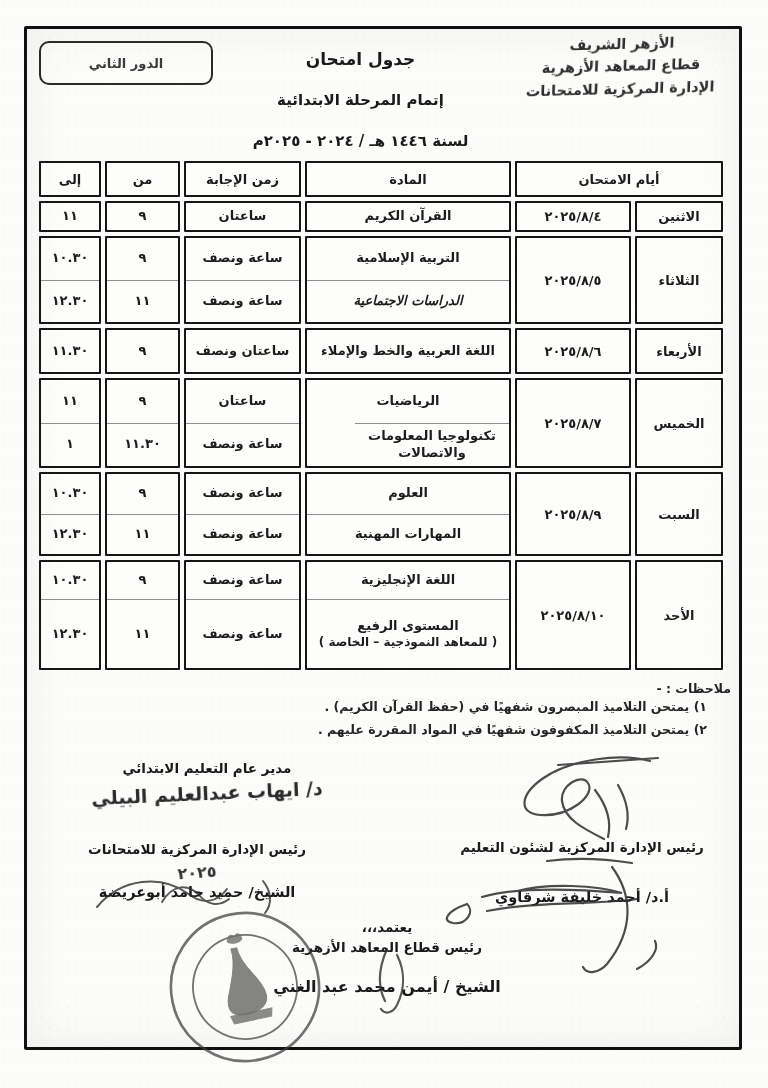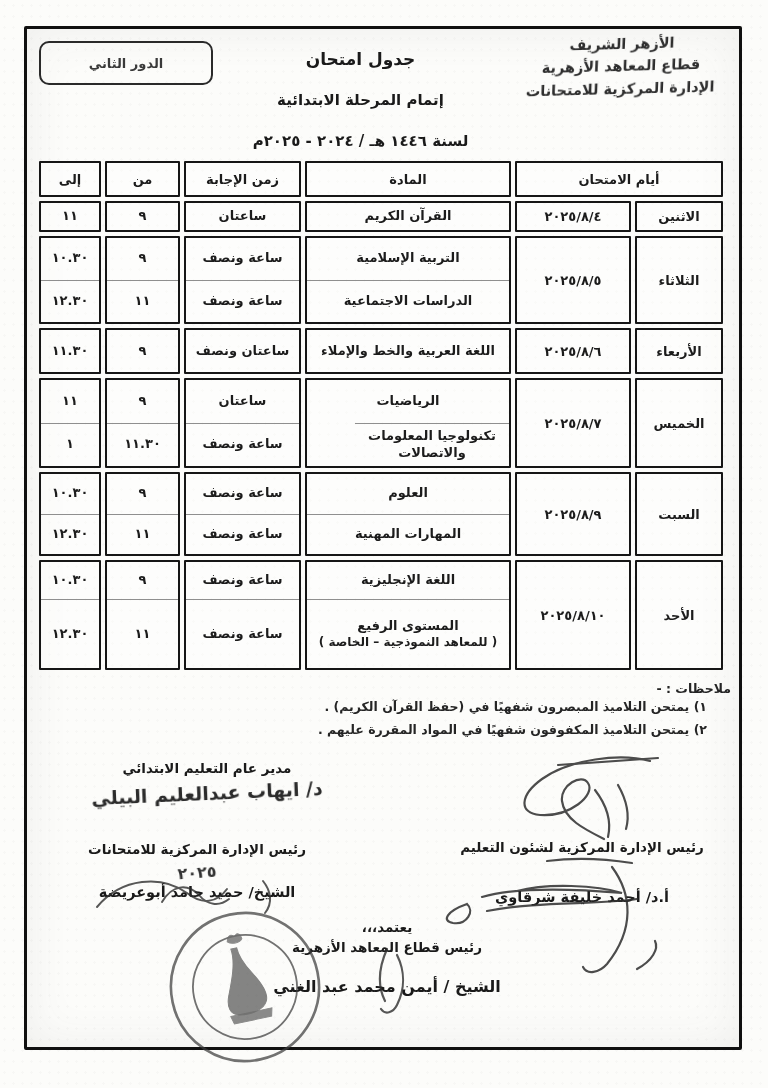--- a/index.html
+++ b/index.html
@@ -115,21 +115,21 @@
             </div>
             <div class="box stack col-to">
               <div class="sub" style="flex: 1 1 31px;">١١</div>
             </div>
           </div>
           <div class="grow" style="height: 88px;">
             <div class="box col-day">الثلاثاء</div>
             <div class="box col-date">٢٠٢٥/٨/٥</div>
             <div class="box stack col-subj">
               <div class="sub" style="flex: 1 1 43px;">التربية الإسلامية</div>
-              <div class="sub" style="flex: 1 1 43px;">الدراسات الاجتماعية</div>
+              <div class="sub" style="flex: 1 1 43px; font-style: italic;">الدراسات الاجتماعية</div>
             </div>
             <div class="box stack col-dur">
               <div class="sub" style="flex: 1 1 43px;">ساعة ونصف</div>
               <div class="sub" style="flex: 1 1 43px;">ساعة ونصف</div>
             </div>
             <div class="box stack col-from">
               <div class="sub" style="flex: 1 1 43px;">٩</div>
               <div class="sub" style="flex: 1 1 43px;">١١</div>
             </div>
             <div class="box stack col-to">

